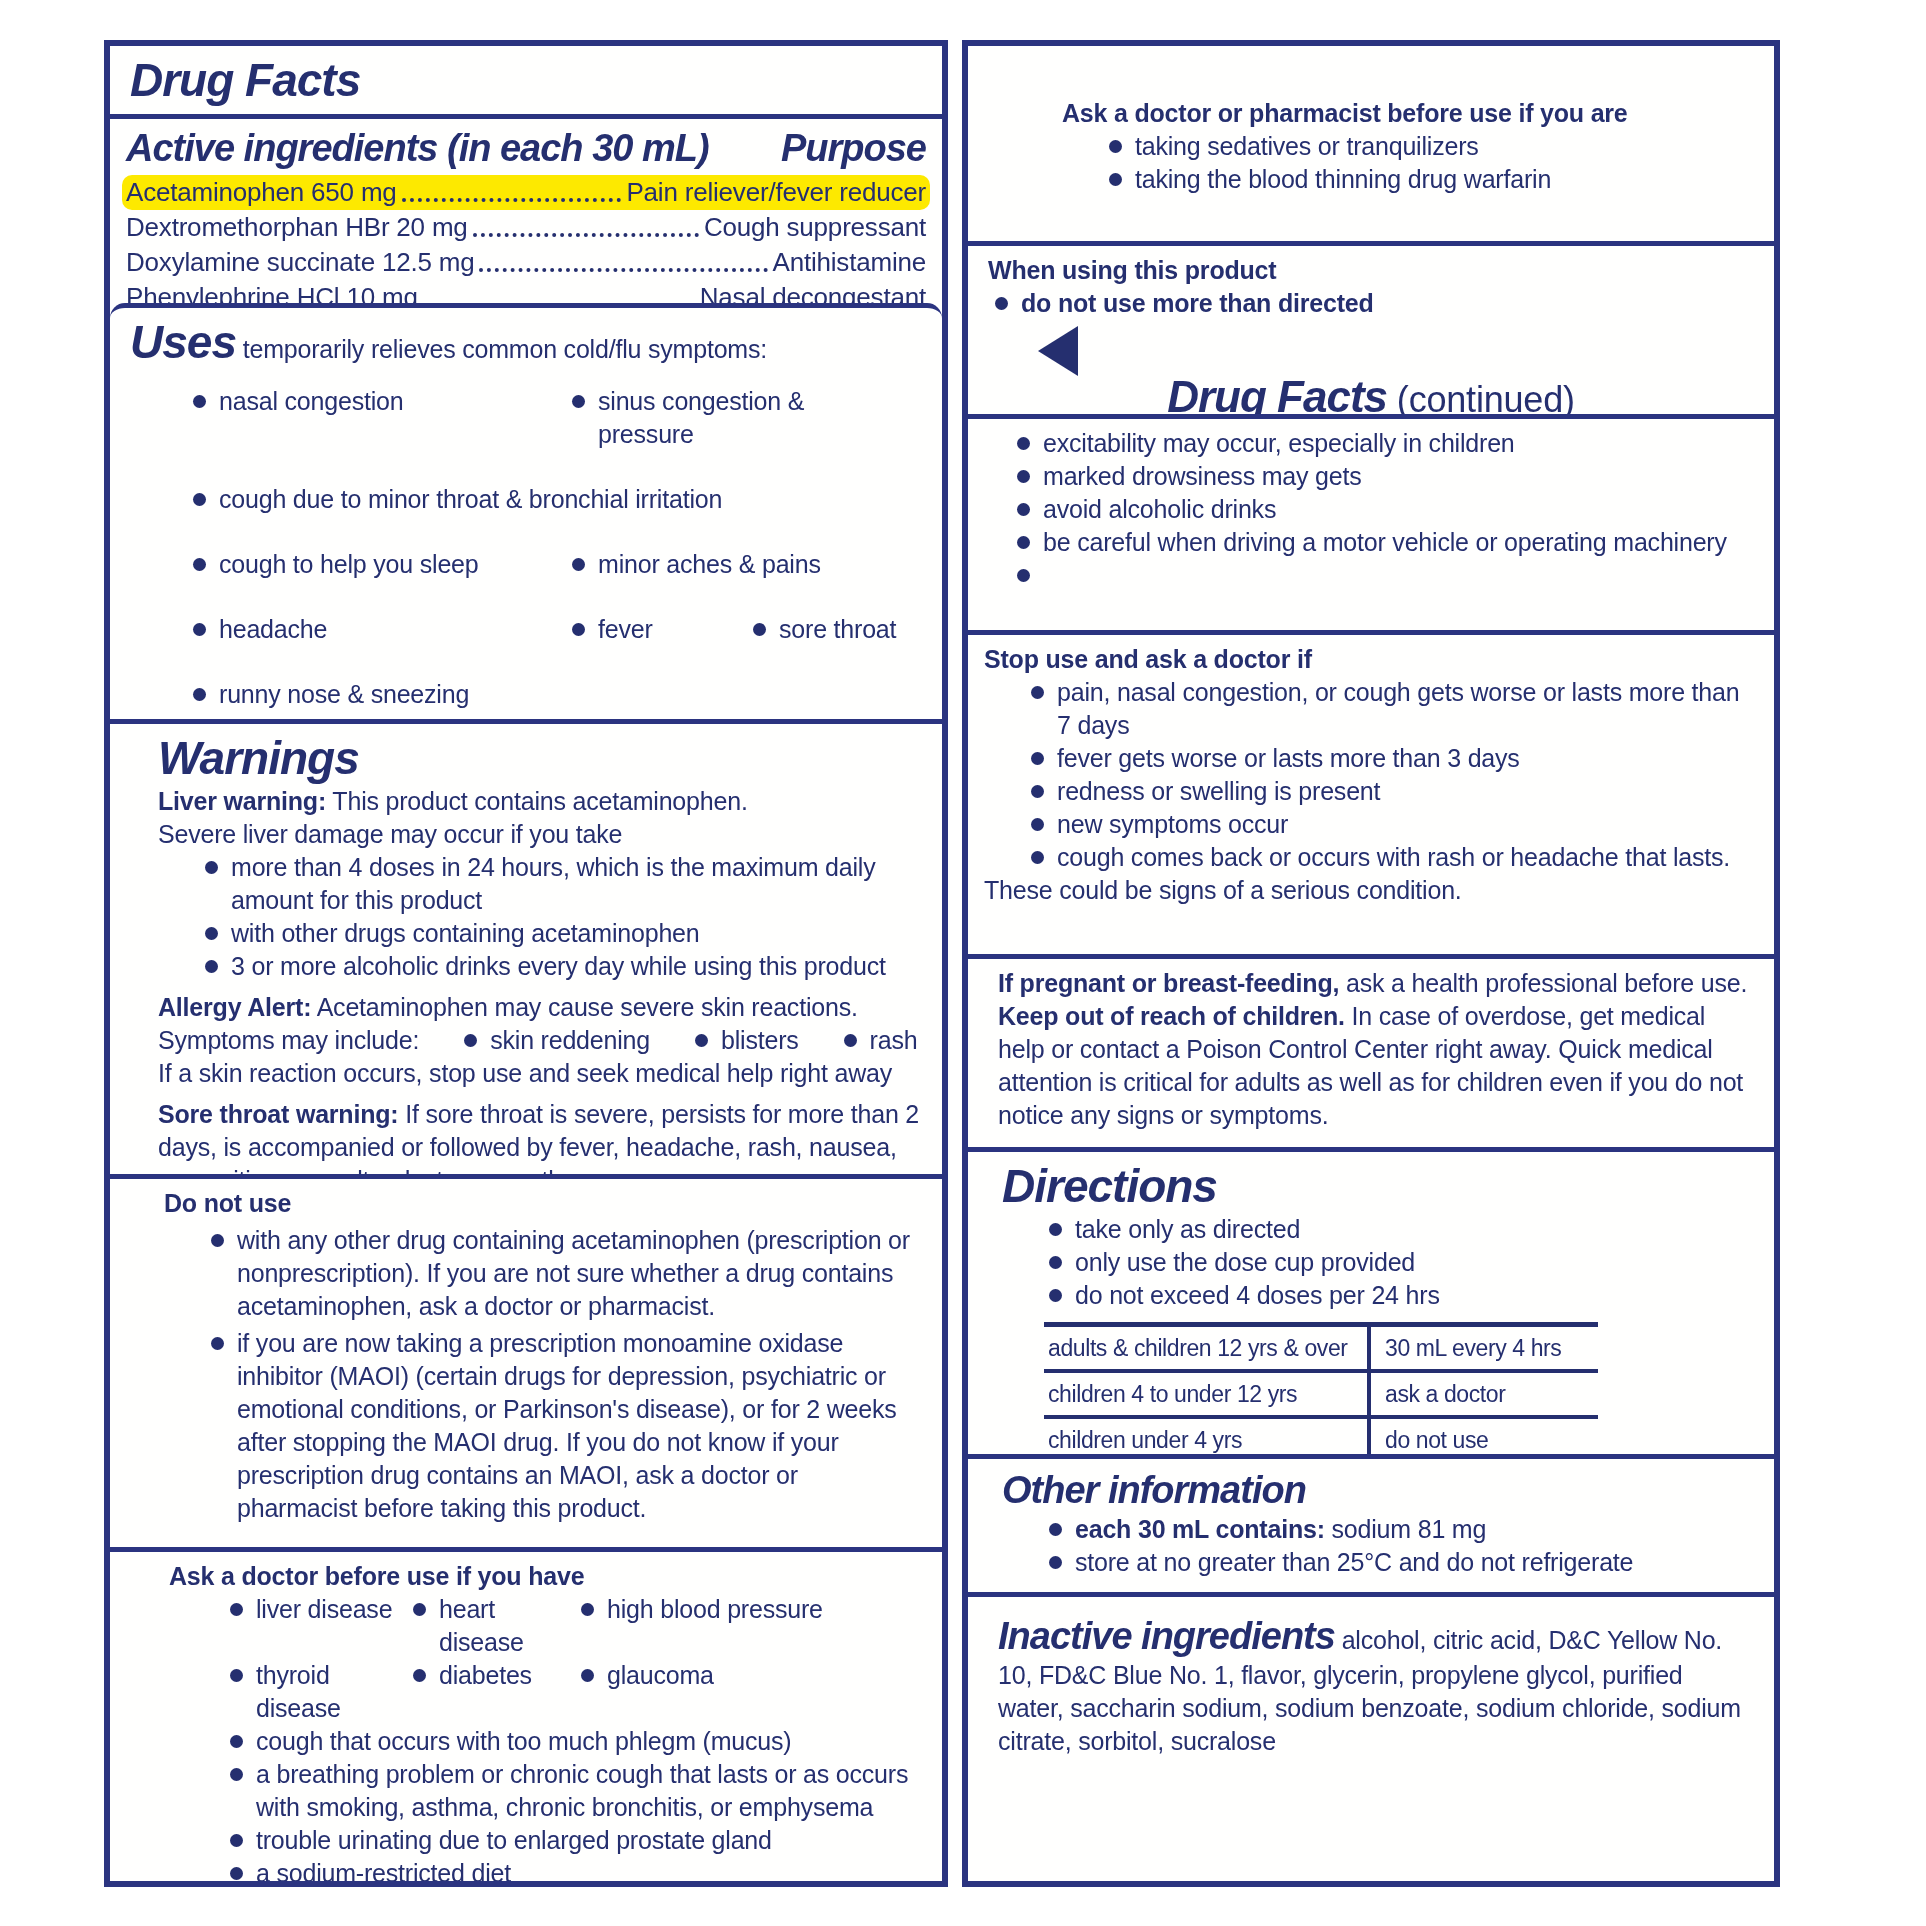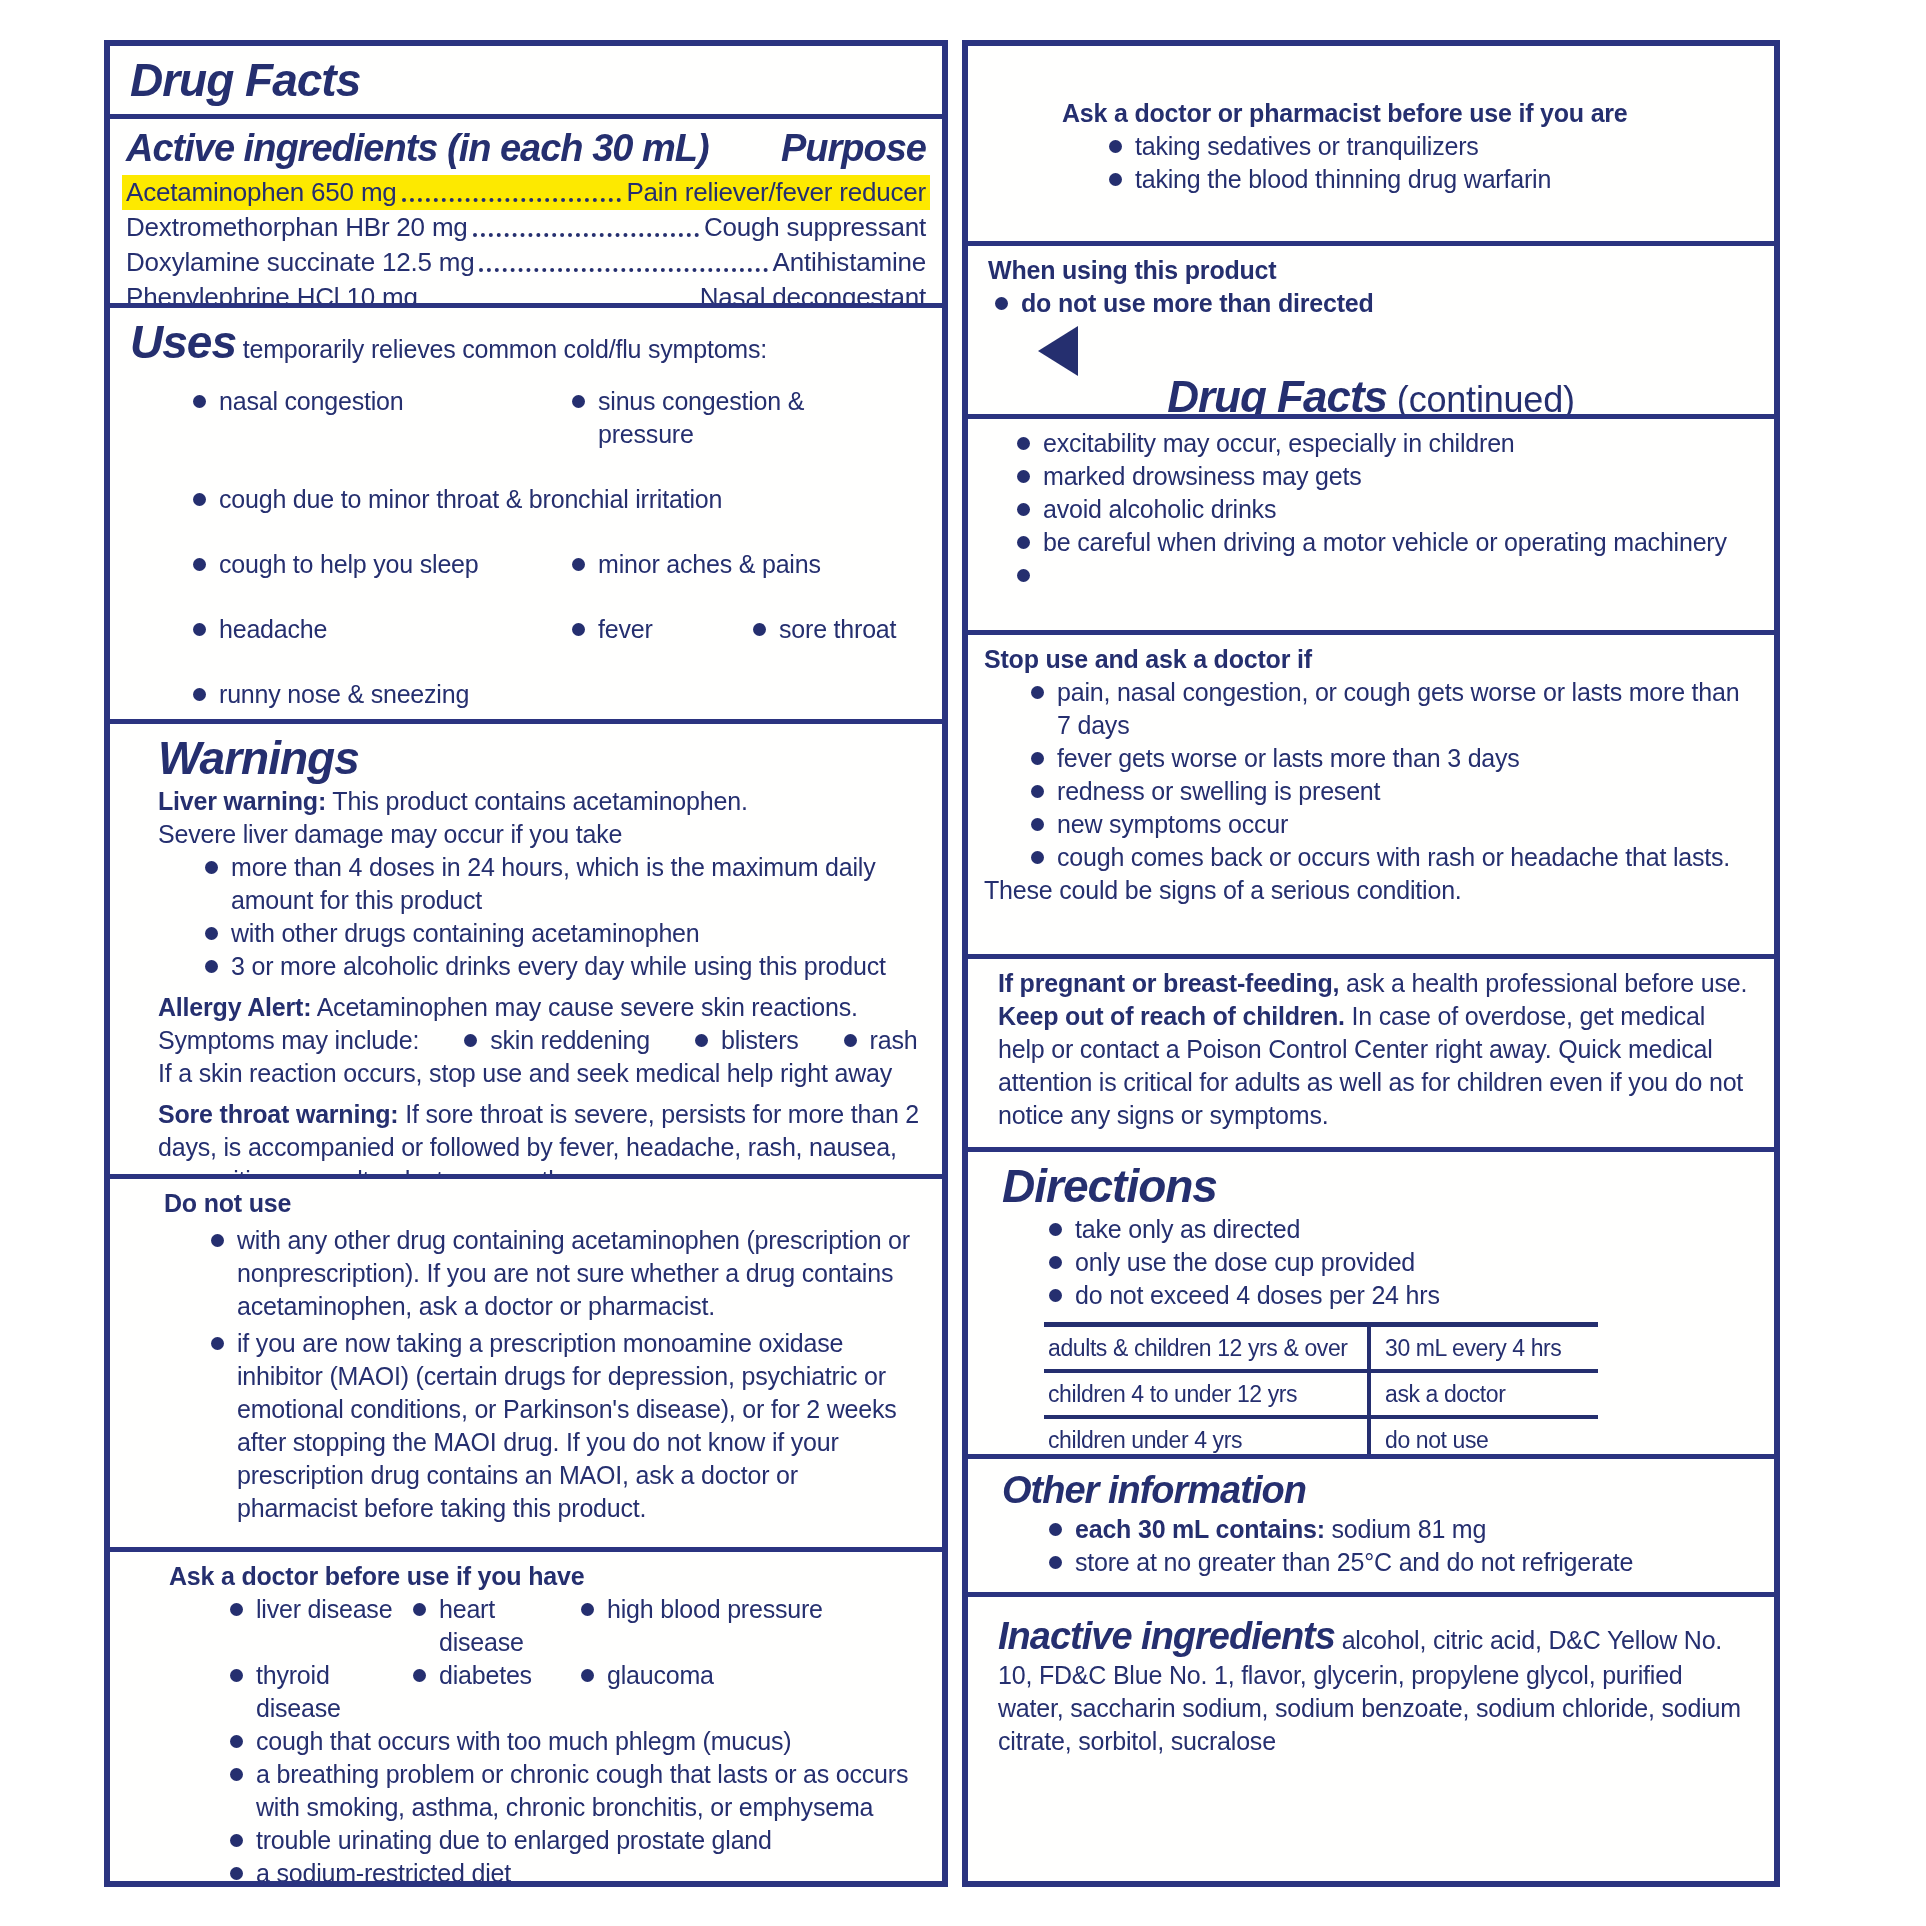--- a/index.html
+++ b/index.html
@@ -48,21 +48,21 @@
   .frow{display:flex;}
   .u-c1{width:347px;flex:none;}
   .u-c2{width:149px;flex:none;}
   .ad{padding-left:54px;}
   .ad-c1{width:183px;flex:none;}
   .ad-c2{width:168px;flex:none;}
   
   .ing-row{display:flex;align-items:flex-end;font-size:26px;line-height:35px;padding:0 4px;}
   .ing-row .nm,.ing-row .pp{white-space:nowrap;}
   .lead{flex:1;border-bottom:4px dotted var(--navy);margin:0 5px 8px 5px;min-width:20px;}
-  .hl{background:var(--hl);}
+  .hl{background:var(--hl);border-radius:10px;}
   .act-head{display:flex;justify-content:space-between;align-items:baseline;padding:2px 4px 4px 4px;}
   
   .sym-line{display:flex;}
   .sym-line .bi{margin-left:38px;}
   
   .arrow-left{
     width:0;height:0;margin:6px 0 2px 50px;
     border-top:25px solid transparent;
     border-bottom:25px solid transparent;
     border-right:40px solid var(--navy);
@@ -112,21 +112,21 @@
       <span class="lead"></span>
       <span class="pp">Antihistamine</span>
     </div>
     <div class="ing-row">
       <span class="nm">Phenylephrine HCl 10 mg</span>
       <span class="lead"></span>
       <span class="pp">Nasal decongestant</span>
     </div>
   </div>
 
-  <div class="sec" style="height:436px;">
+  <div class="sec" style="height:436px;border-radius:15px;">
     <div>
       <span class="hdr-xl inline-hdr">Uses</span>
       <span>temporarily relieves common cold/flu symptoms:</span>
     </div>
     <div class="rows indent1">
       <div class="frow">
         <div class="bi u-c1"><span class="dot"></span><span>nasal congestion</span></div>
         <div class="bi"><span class="dot"></span><span>sinus congestion &amp; pressure</span></div>
       </div>
       <div class="bi"><span class="dot"></span><span>cough due to minor throat &amp; bronchial irritation</span></div>

